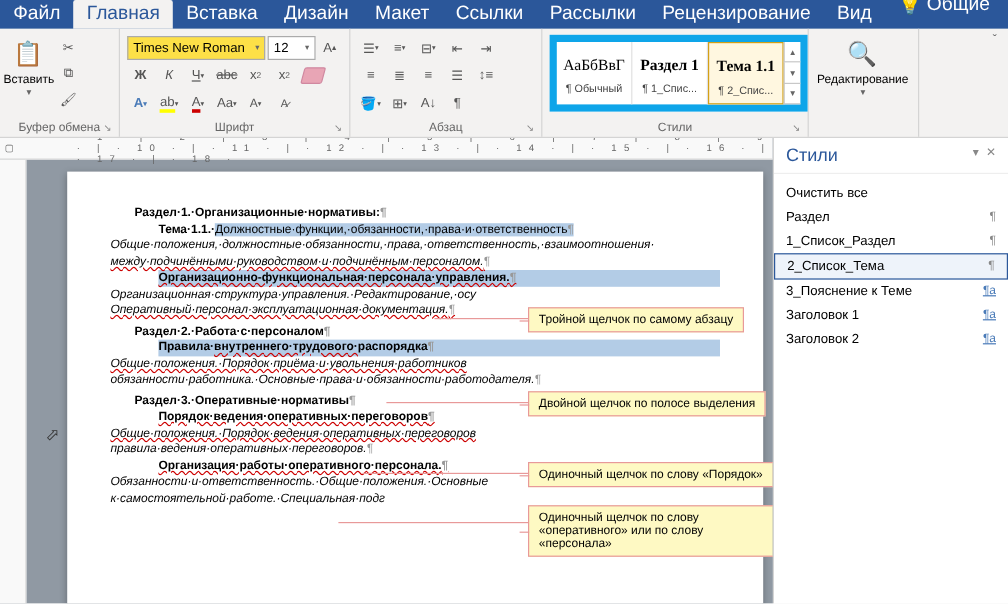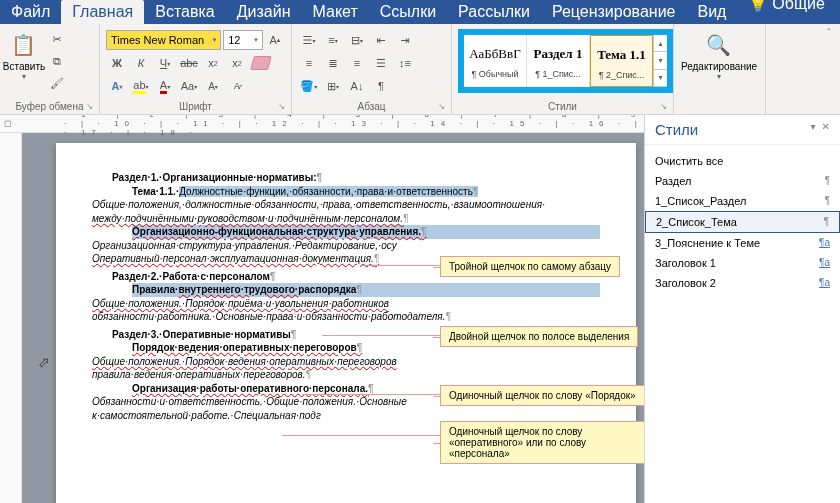--- a/index.html
+++ b/index.html
@@ -225,21 +225,21 @@
     </div>
     <div style="display:flex;flex:1;">
       <div class="rulerV"></div>
       <div style="flex:1;position:relative;overflow:hidden;">
         <div class="page">
           <span class="cursor-arrow">⬀</span>
           <p class="bold para-mark" style="margin-left:20px;">Раздел·1.·Организационные·нормативы:</p>
           <p style="margin-left:40px;"><span class="bold">Тема·1.1.·</span><span class="hl para-mark">Должностные·функции,·обязанности,·права·и·ответственность</span></p>
           <p class="ital">Общие·положения,·должностные·обязанности,·права,·ответственность,·взаимоотношения·</p>
           <p class="ital para-mark ul-red">между·подчинёнными·руководством·и·подчинённым·персоналом.</p>
-          <p class="bold hl para-mark ul-red" style="margin-left:40px;">Организационно-функциональная·структура·управления.</p>
+          <p class="bold hl para-mark ul-red" style="margin-left:40px;">Организационно-функциональная·персонала·управления.</p>
           <p class="ital">Организационная·структура·управления.·Редактирование,·осу</p>
           <p class="ital para-mark ul-red">Оперативный·персонал·эксплуатационная·документация.</p>
           <p class="bold para-mark" style="margin-left:20px;margin-top:4px;">Раздел·2.·Работа·с·персоналом</p>
           <p class="hl" style="margin-left:40px;"><span class="bold">Правила·</span><span class="bold ul-red">внутреннего·трудового·</span><span class="bold para-mark">распорядка</span></p>
           <p class="ital ul-red">Общие·положения.·Порядок·приёма·и·увольнения·работников</p>
           <p class="ital para-mark">обязанности·работника.·Основные·права·и·обязанности·работодателя.</p>
           <p class="bold para-mark" style="margin-left:20px;margin-top:4px;">Раздел·3.·Оперативные·нормативы</p>
           <p class="bold para-mark ul-red" style="margin-left:40px;">Порядок·ведения·оперативных·переговоров</p>
           <p class="ital ul-red">Общие·положения.·Порядок·ведения·оперативных·переговоров</p>
           <p class="ital para-mark">правила·ведения·оперативных·переговоров.</p>

